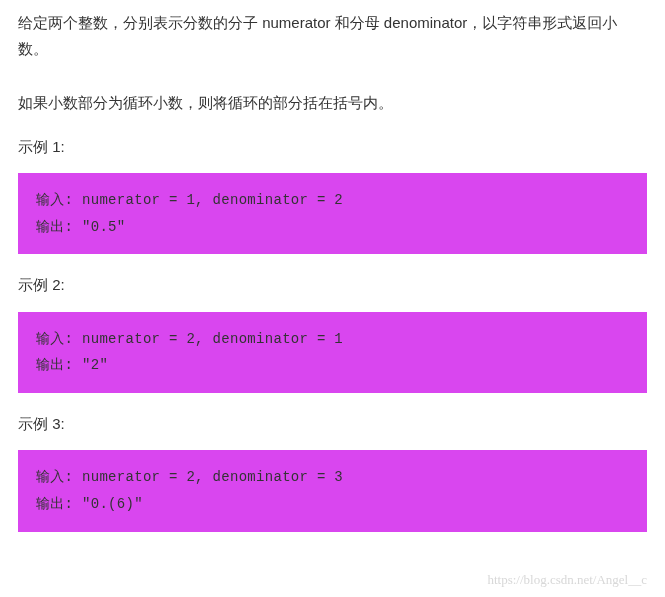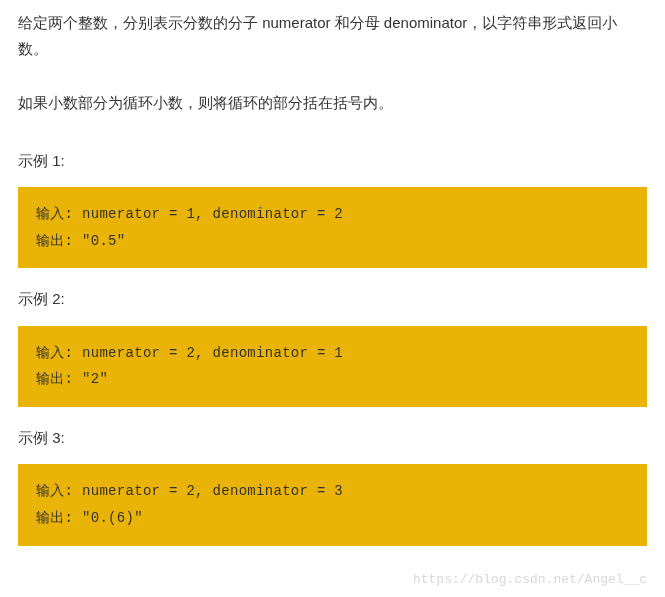--- a/index.html
+++ b/index.html
@@ -16,46 +16,46 @@
       background: #ffffff;
       font-size: 15px;
       line-height: 1.7;
       position: relative;
       overflow: hidden;
     }
     .description {
       margin-bottom: 29px;
     }
     .sub-description {
-      margin-bottom: 32px;
+      margin-bottom: 18px;
     }
     .example-title {
       font-weight: 400;
       color: #333333;
       margin-bottom: 14px;
       margin-top: 6px;
     }
     .code-block {
-      background: #eab308;
+      background: #d946ef;
       padding: 14px 18px;
       margin-bottom: 18px;
       font-family: "SFMono-Regular", Consolas, "Courier New", monospace;
       font-size: 14px;
       line-height: 1.9;
       color: #333333;
       white-space: pre;
       letter-spacing: 0.3px;
     }
     .watermark {
       position: absolute;
       bottom: 6px;
       right: 18px;
       color: #d8d8d8;
       font-size: 13px;
-      font-family: Liberation Mono, monospace;
+      font-family: Liberation Serif, serif;
       text-align: right;
     }
   </style>
 </head>
 <body>
 
 <p class="description">给定两个整数，分别表示分数的分子 numerator 和分母 denominator，以字符串形式返回小数。</p>
 <p class="sub-description">如果小数部分为循环小数，则将循环的部分括在括号内。</p>
 
 <p class="example-title">示例 1:</p>

